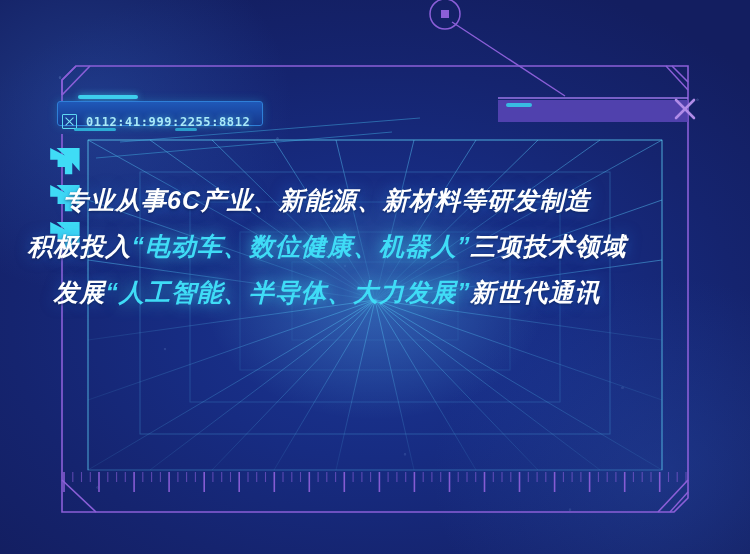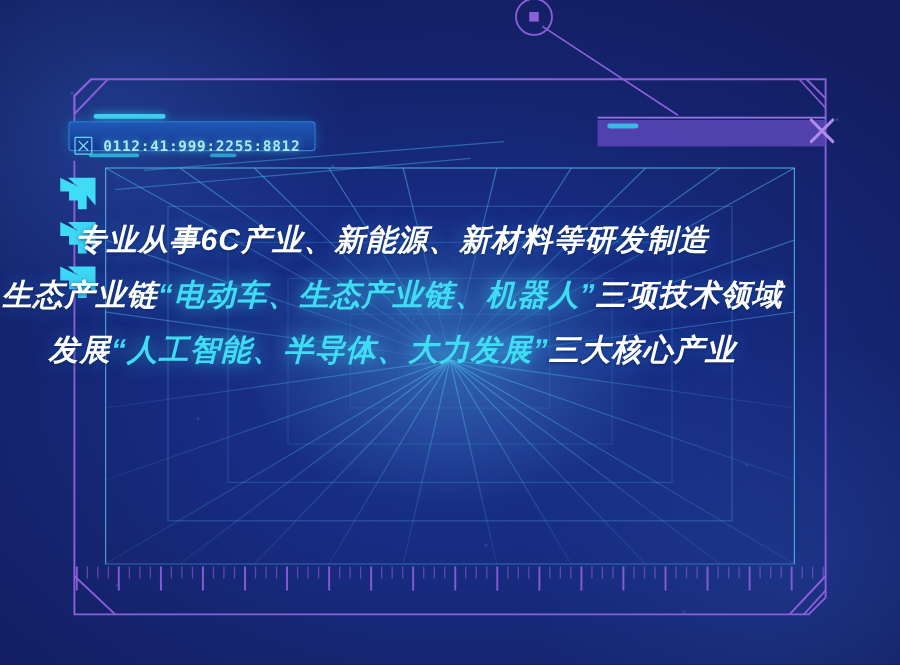--- a/index.html
+++ b/index.html
@@ -248,22 +248,22 @@
     <g fill="#3fdcf6">
       <path d="M4 2 L4 13 L11 13 L11 20 L18 20 L18 27 L25 27 L25 16 L32 24 L32 2 L10 2 L18 9 L4 2 Z" transform="translate(0,37) scale(1.05)"></path>
     </g>
     <g fill="#3fdcf6">
       <path d="M4 2 L4 13 L11 13 L11 20 L18 20 L18 27 L25 27 L25 16 L32 24 L32 2 L10 2 L18 9 L4 2 Z" transform="translate(0,74) scale(1.05)"></path>
     </g>
   </svg>
 
   <div class="copy" id="copy">
       <div class="line"><span>专业从事6C产业、新能源、新材料等研发制造</span></div>
-      <div class="line"><span>生态产业链</span><span class="hl">“电动车、生态产业链、机器人”</span><span>三项技术领域</span></div>
-      <div class="line"><span>发展</span><span class="hl">“人工智能、半导体、大力发展”</span><span>三大核心产业</span></div>
+      <div class="line"><span>积极投入</span><span class="hl">“电动车、数位健康、机器人”</span><span>三项技术领域</span></div>
+      <div class="line"><span>发展</span><span class="hl">“人工智能、半导体、大力发展”</span><span>新世代通讯</span></div>
     </div>
 
   <svg class="ruler" viewBox="0 0 750 34" id="ruler">
       <line x1="64.0" x2="64.0" y1="2" y2="22" stroke="#8b5fd8" stroke-width="1.6" stroke-opacity="0.95"></line>
       <line x1="72.8" x2="72.8" y1="2" y2="12" stroke="#8b5fd8" stroke-width="1.1" stroke-opacity="0.6"></line>
       <line x1="81.5" x2="81.5" y1="2" y2="12" stroke="#8b5fd8" stroke-width="1.1" stroke-opacity="0.6"></line>
       <line x1="90.3" x2="90.3" y1="2" y2="12" stroke="#8b5fd8" stroke-width="1.1" stroke-opacity="0.6"></line>
       <line x1="99.0" x2="99.0" y1="2" y2="22" stroke="#8b5fd8" stroke-width="1.6" stroke-opacity="0.95"></line>
       <line x1="107.8" x2="107.8" y1="2" y2="12" stroke="#8b5fd8" stroke-width="1.1" stroke-opacity="0.6"></line>
       <line x1="116.6" x2="116.6" y1="2" y2="12" stroke="#8b5fd8" stroke-width="1.1" stroke-opacity="0.6"></line>

